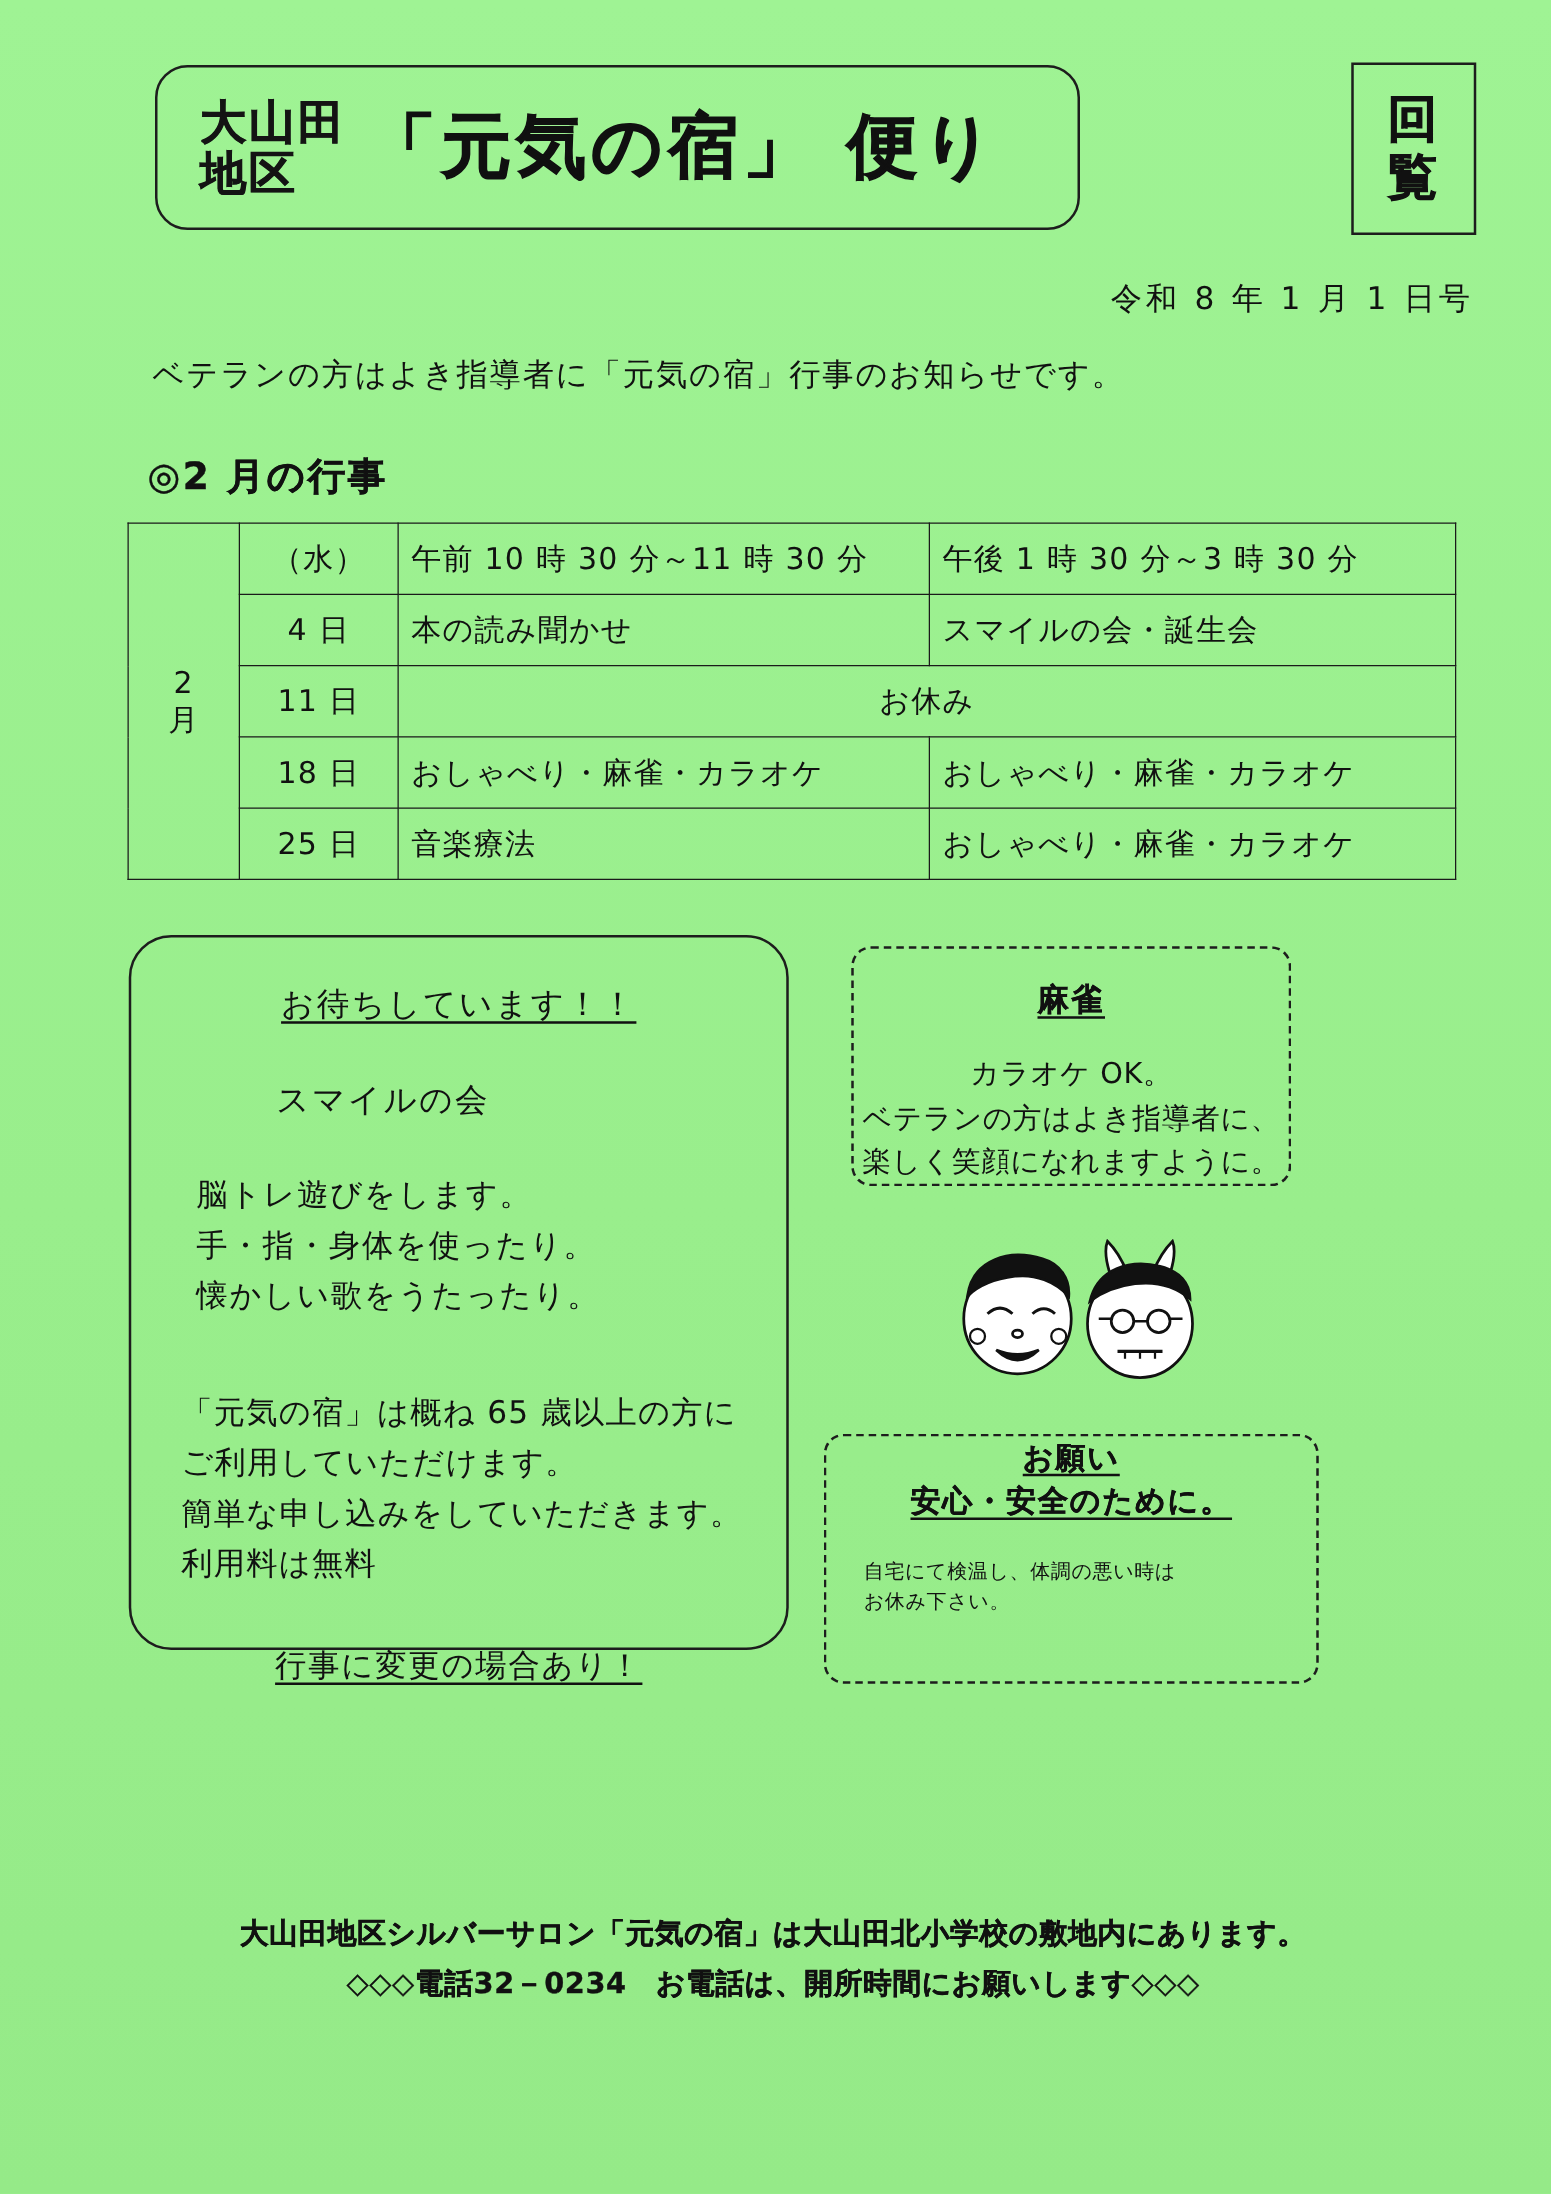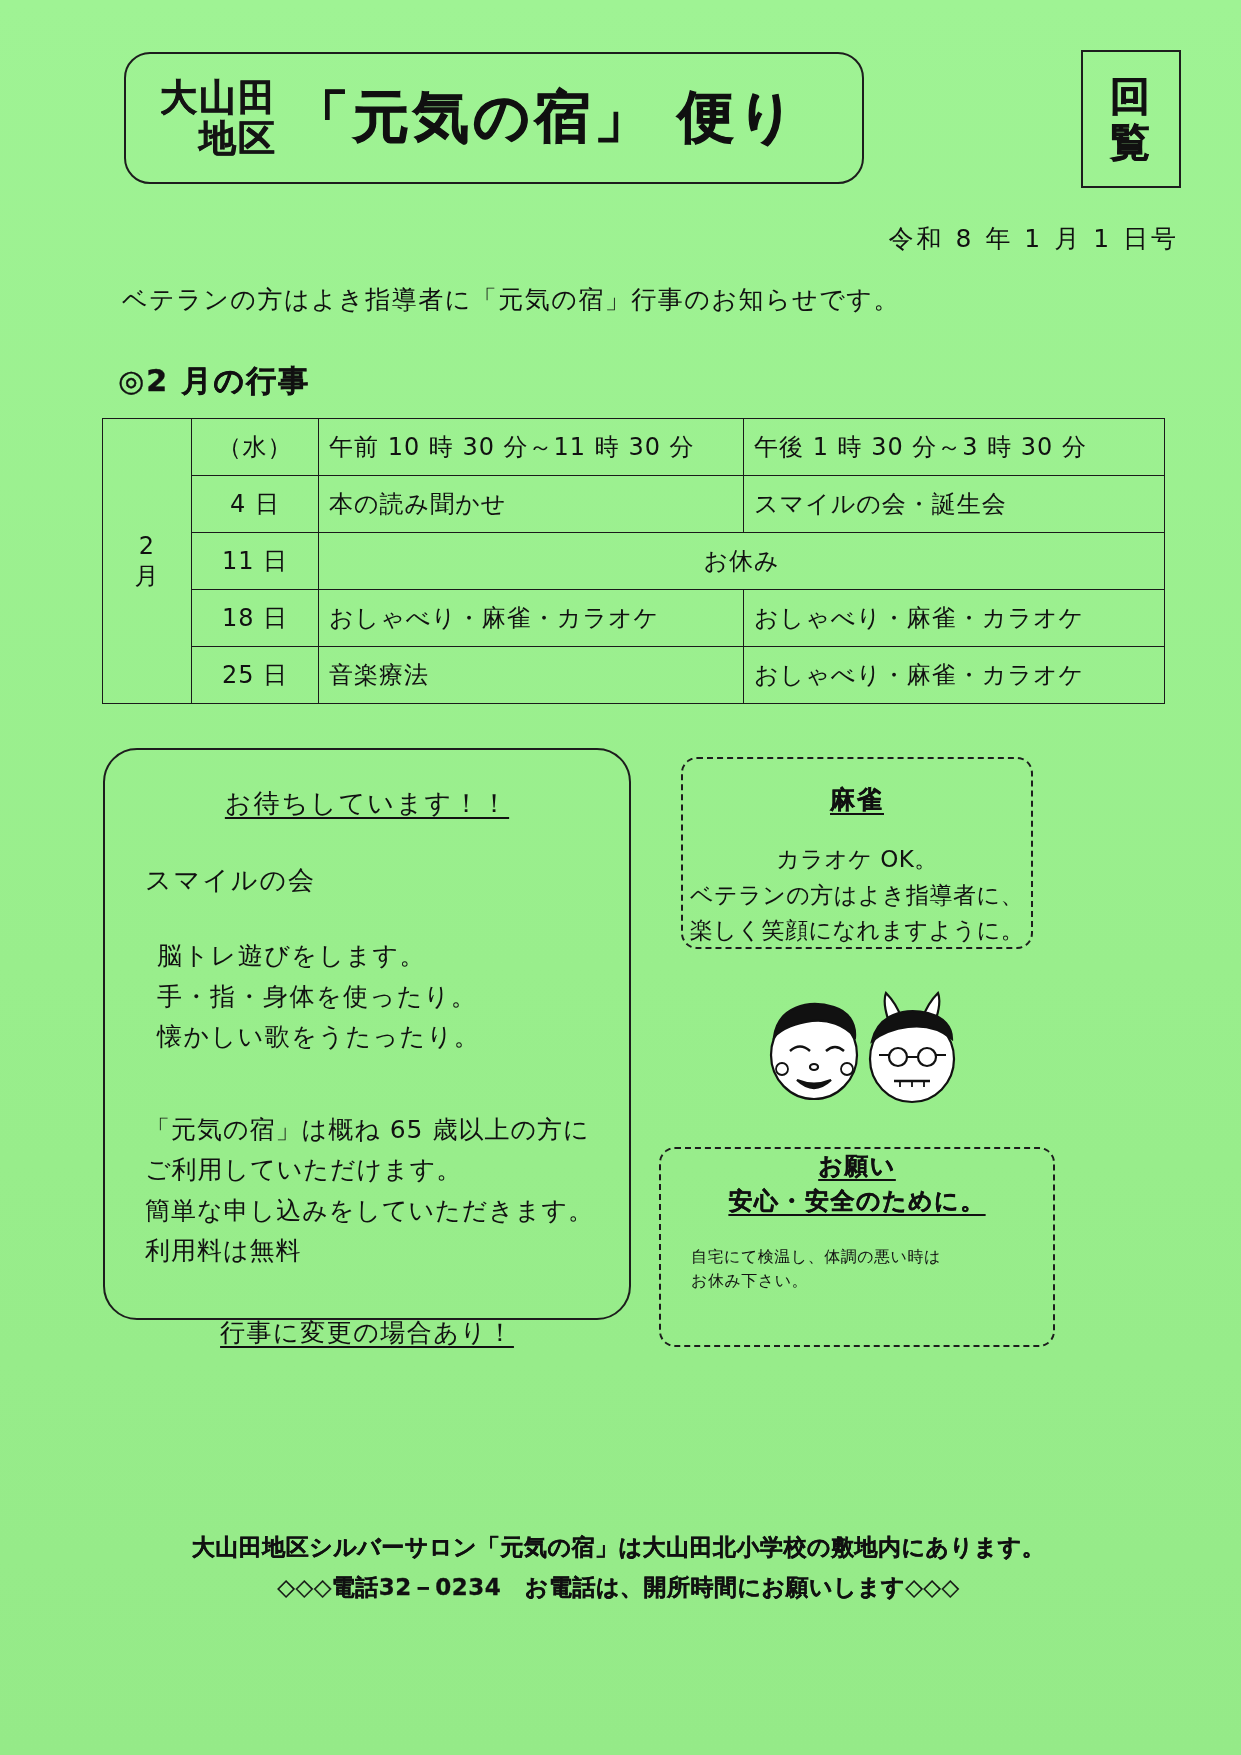--- a/index.html
+++ b/index.html
@@ -45,21 +45,20 @@
   .district {
     display: flex;
     flex-direction: column;
     line-height: 1.0;
     font-weight: 700;
     font-size: 37px;
     letter-spacing: 2px;
     color: #141414;
     -webkit-text-stroke: 0.6px #141414;
     margin-right: 16px;
-    text-align: right;
   }
   .district span { display: block; padding: 2px 0; }
   .main-title {
     font-size: 56px;
     font-weight: 700;
     letter-spacing: 4px;
     color: #101010;
     -webkit-text-stroke: 1px #101010;
     white-space: nowrap;
   }
@@ -160,21 +159,21 @@
   .panel-left .p-title {
     margin-top: 36px;
     text-align: center;
     font-size: 26px;
     letter-spacing: 2px;
     text-decoration: underline;
     text-underline-offset: 5px;
   }
   .panel-left .p-sub {
     margin-top: 42px;
-    padding-left: 40px;
+    padding-left: 116px;
     font-size: 26px;
     letter-spacing: 2px;
   }
   .panel-left .p-lines {
     margin-top: 38px;
     padding-left: 52px;
     font-size: 25px;
     line-height: 1.62;
     letter-spacing: 1.5px;
   }

